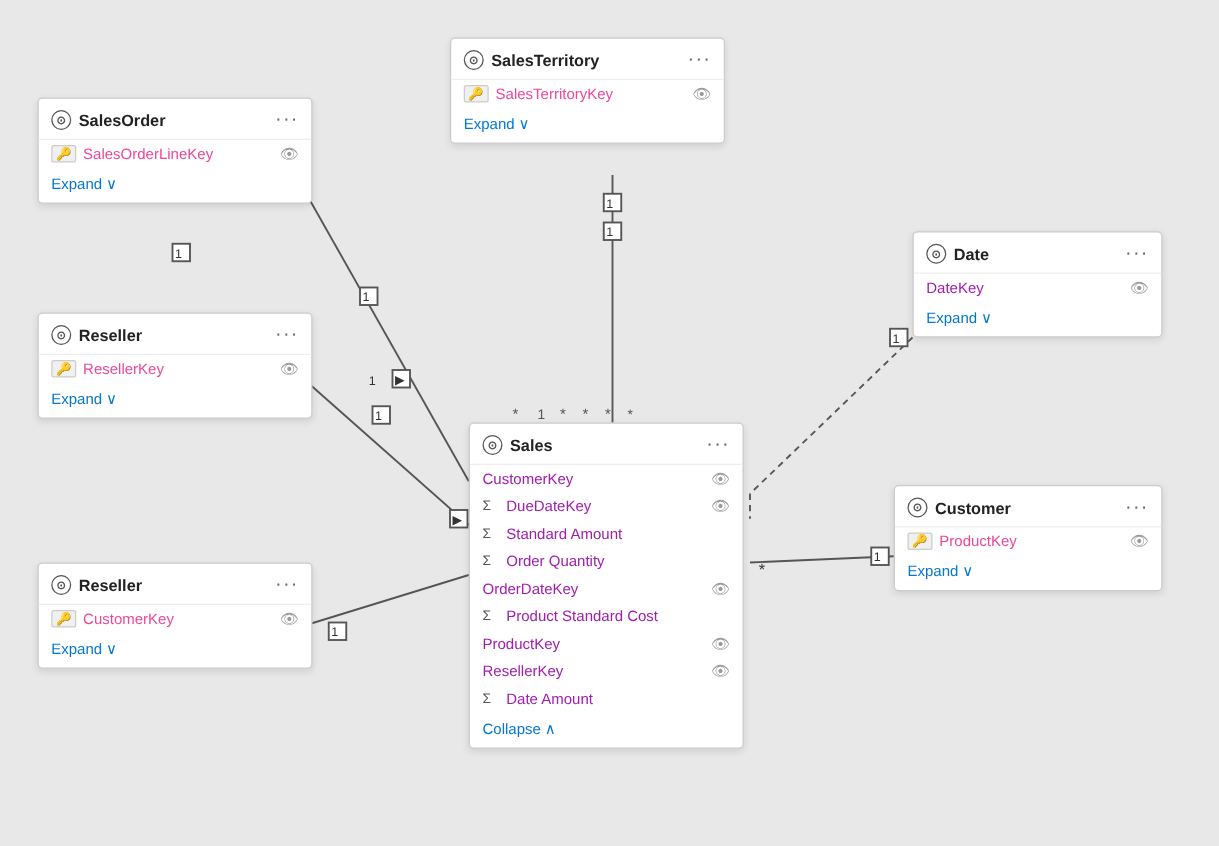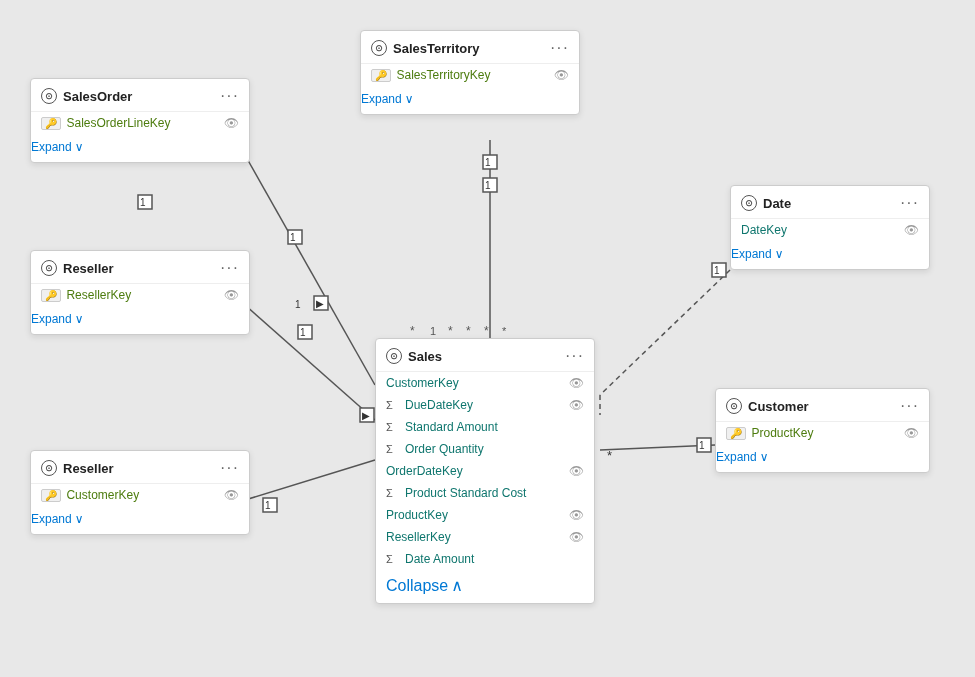--- a/index.html
+++ b/index.html
@@ -79,44 +79,44 @@
       display: flex;
       align-items: center;
       gap: 1px;
     }
     .field-icon-sum {
       color: #555;
       font-size: 11px;
       width: 14px;
     }
     .field-name {
-      color: #4d7c0f;
+      color: #ec4899;
       font-size: 12px;
     }
     .field-name-dark {
-      color: #0f766e;
+      color: #a21caf;
       font-size: 12px;
     }
     .eye-slash {
       font-size: 12px;
       color: #999;
     }
     .expand-link {
-      padding: 6px 10px 8px 0;
+      padding: 6px 10px 8px 10px;
       color: #0078d4;
       font-size: 12px;
       cursor: pointer;
       display: flex;
       align-items: center;
       gap: 3px;
     }
     .collapse-link {
       padding: 6px 10px 8px 10px;
       color: #0078d4;
-      font-size: 16px;
+      font-size: 12px;
       cursor: pointer;
       display: flex;
       align-items: center;
       gap: 3px;
     }
     svg.connections {
       position: absolute;
       top: 0; left: 0;
       width: 975px;
       height: 677px;

